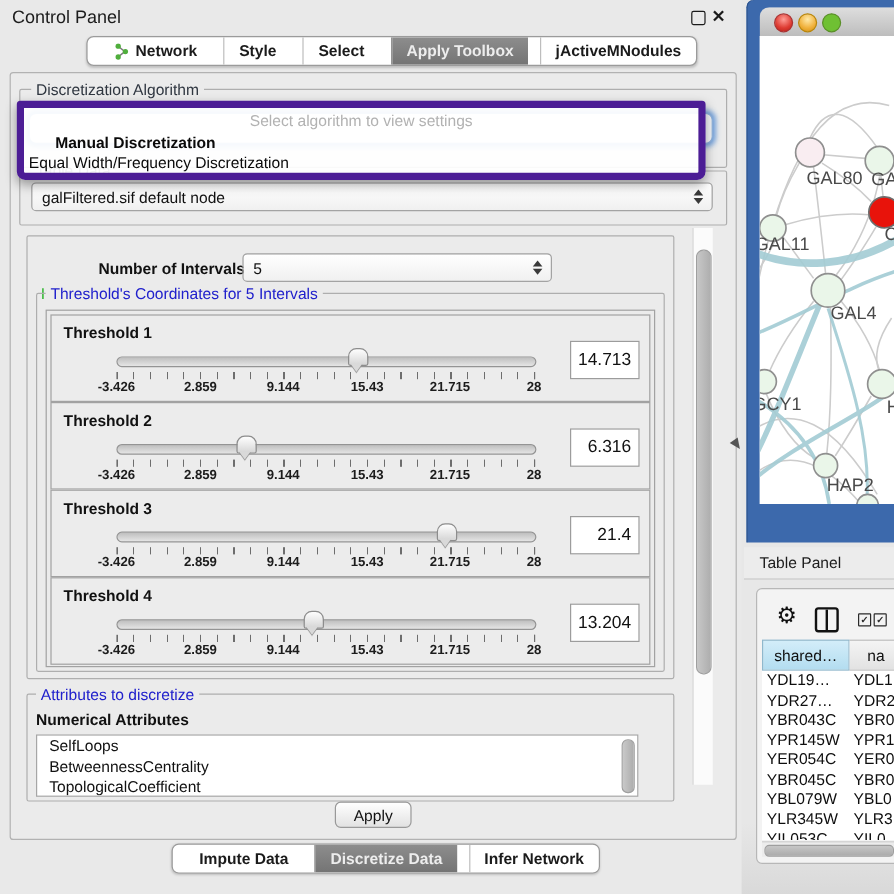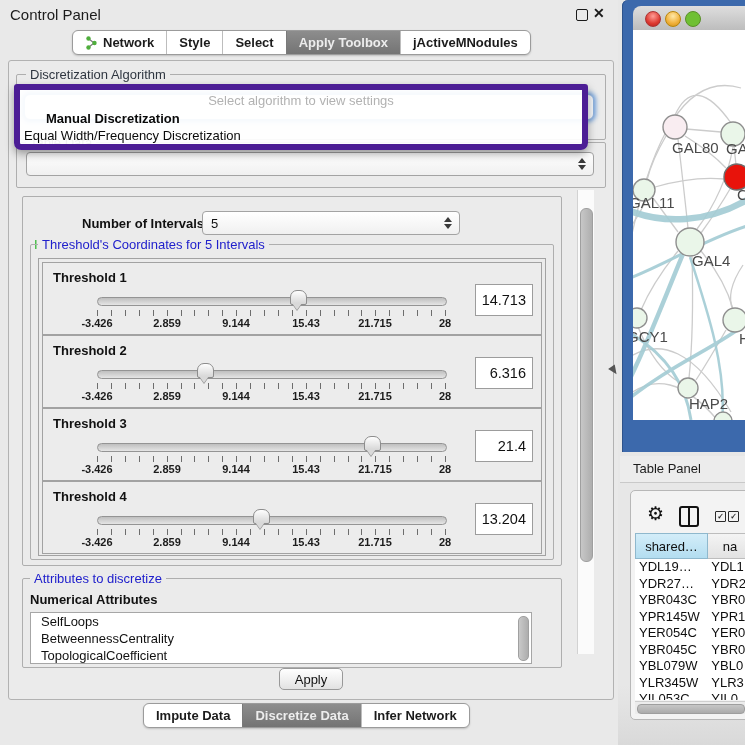--- a/index.html
+++ b/index.html
@@ -8,21 +8,21 @@
   .abs{position:absolute;}
 
   
   .titlebar{left:0;top:0;width:620px;height:26px;background:#e9e9e9;}
   .titlebar .t{left:10px;top:6px;font-size:15px;color:#1c1c1c;}
   .float-btn{left:576px;top:9px;width:10px;height:10px;border:1.6px solid #1a1a1a;border-radius:2px;background:transparent;}
   .close-btn{left:593px;top:5px;font-size:14px;font-weight:900;color:#1a1a1a;}
 
   
   .segbar{display:flex;border:1px solid #9b9b9b;border-radius:6px;overflow:hidden;background:#fff;box-shadow:0 1px 2px rgba(0,0,0,.18);}
-  .seg{display:flex;align-items:flex-end;gap:5px;padding:4px 12px;font-size:13px;font-weight:600;color:#1b1b1b;border-left:1px solid #bdbdbd;white-space:nowrap;}
+  .seg{display:flex;align-items:flex-end;gap:5px;padding:4px 12px;font-size:13px;font-weight:600;color:#1b1b1b;border-left:1px solid #bdbdbd;white-space:nowrap;margin-left:10px;}
   .seg:first-child{border-left:none;}
   .seg.sel{background:linear-gradient(#8d8d8d,#747474);color:#ededed;border-left-color:#7a7a7a;}
   .top-tabs{left:72px;top:30px;}
   .bottom-tabs{left:143px;top:703px;}
 
   
   .content-panel{left:8px;top:60px;width:604px;height:638px;background:#ebebeb;border:1px solid #b2b2b2;border-radius:3px;}
   .group{border:1px solid #aeaeae;border-radius:2px;}
   .glabel{position:absolute;background:#ebebeb;padding:0 4px;font-size:13px;white-space:nowrap;}
   .lbl-dark{color:#2f3640;}
@@ -160,20 +160,21 @@
 
   <div class="abs popup">
     <div class="row r0">Select algorithm to view settings</div>
     <div class="row r1">Manual Discretization</div>
     <div class="row r2">Equal Width/Frequency Discretization</div>
   </div>
 
   <div class="abs group td-group"></div>
   <div class="abs glabel lbl-dark td-label">Table Data</div>
   <div class="abs combo td-combo">
+    <span>galFiltered.sif default node</span>
     <span class="stepper"></span>
   </div>
 
   <div class="abs vscroll-track">
     <div class="abs vscroll-thumb" style="left:2px;top:18px;"></div>
   </div>
 
   <div class="abs group int-group"></div>
   <div class="abs glabel lbl-green int-label">Interval Definition</div>
   <div class="abs noi-label">Number of Intervals</div>

